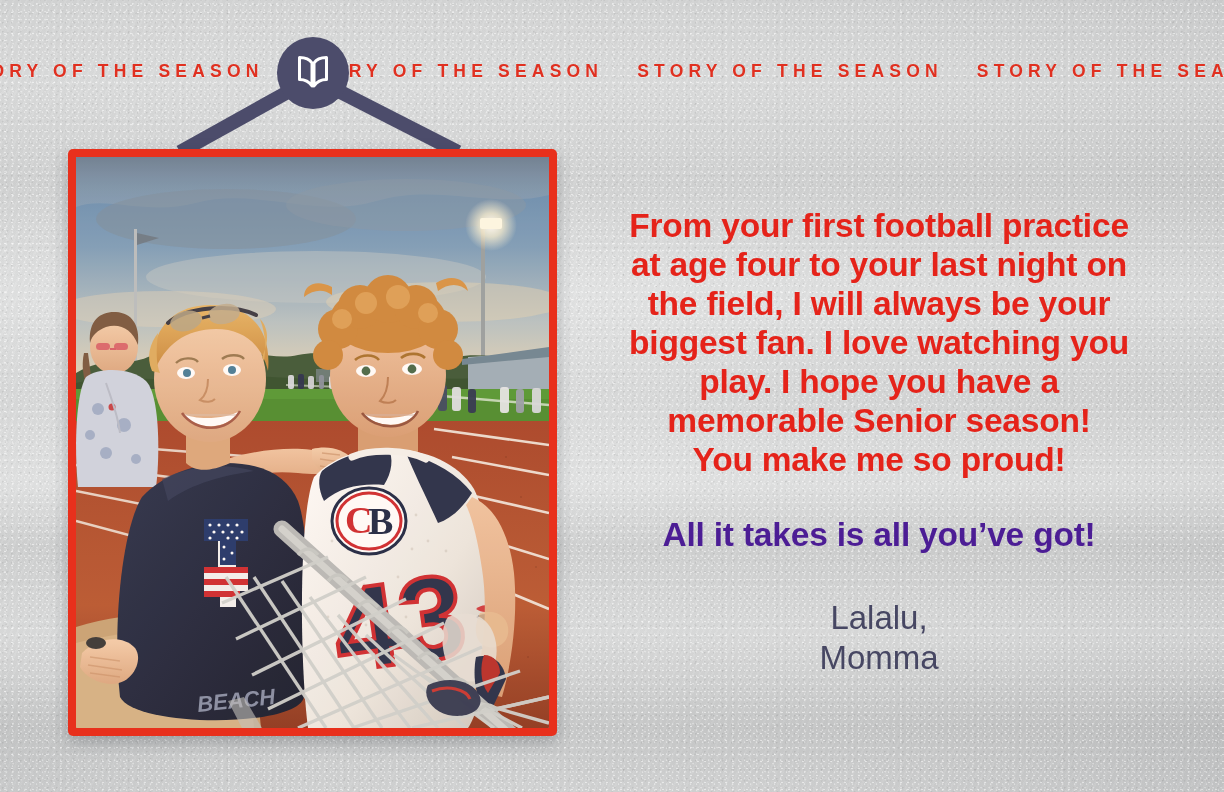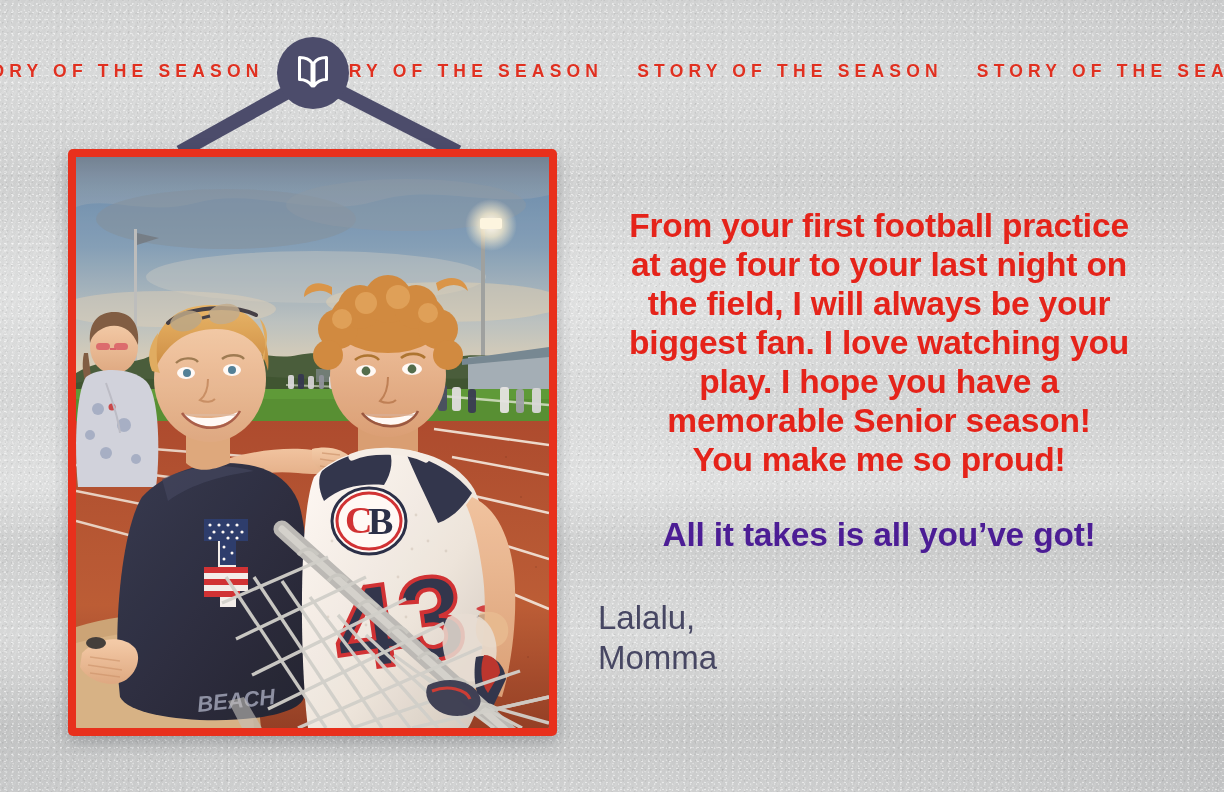--- a/index.html
+++ b/index.html
@@ -111,21 +111,21 @@
   #msg .gap{ height:36px; }
   #msg .tag{
     color:#4c1d95;
     font-size:33.5px;
     font-weight:700;
     line-height:1.165;
     letter-spacing:-0.2px;
   }
   #sign{
     position:absolute; left:598px; top:598px; width:562px;
-    z-index:6;
+    text-align:center; z-index:6;
     color:#474763;
     font-size:33px;
     font-weight:400;
     line-height:1.22;
     white-space:pre-line;
   }
 </style>
 </head>
 <body>
 

